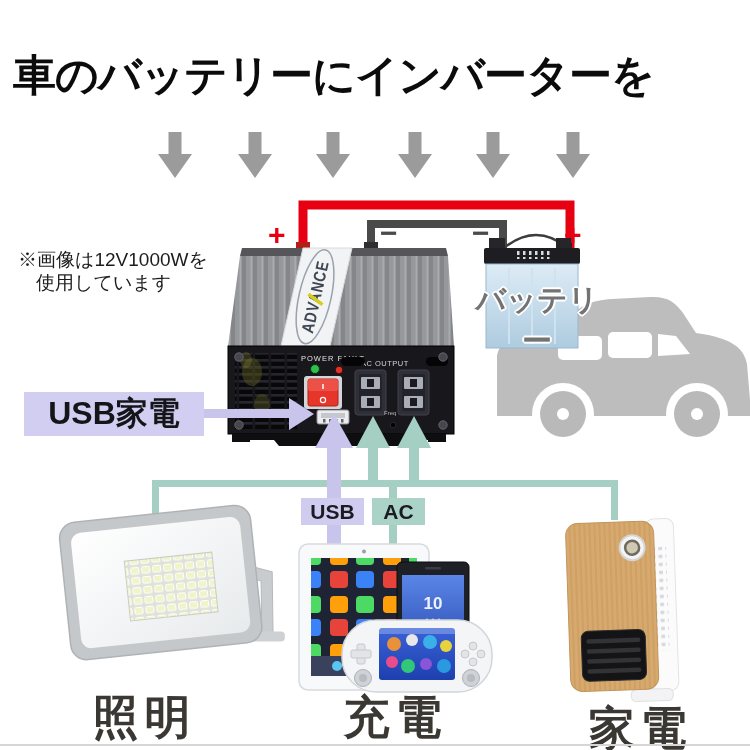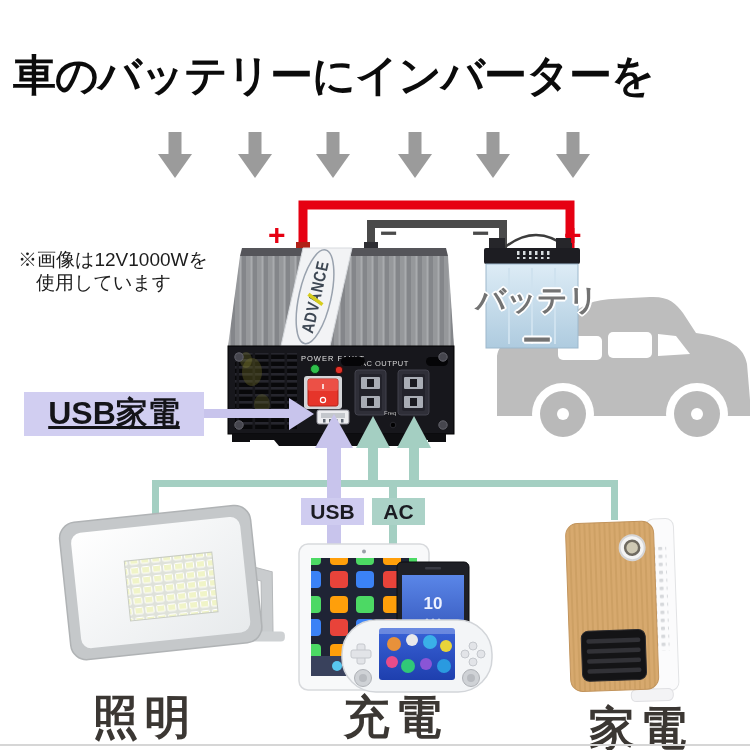--- a/index.html
+++ b/index.html
@@ -10,21 +10,21 @@
          font-size:43px;line-height:47px;letter-spacing:-1px;margin-top:28px;}
   .note{left:18px;top:248px;font-size:19px;line-height:23px;color:#1c1c1c;font-weight:500;}
   .note .l2{padding-left:18px;}
   .polarity{font-size:30px;font-weight:bold;line-height:30px;}
   .pol-red{color:#e60012;}
   .pol-gray{color:#4a4a4a;}
   .battery-label{left:462px;top:280px;width:150px;text-align:center;font-size:30px;font-weight:bold;
     color:#737373;letter-spacing:0px;
     text-shadow:-2px 0 #fff,2px 0 #fff,0 -2px #fff,0 2px #fff,-1px -1px #fff,1px 1px #fff,-1px 1px #fff,1px -1px #fff;}
   .usb-kaden{left:24px;top:392px;width:180px;height:44px;background:#d1cef1;
-    display:flex;align-items:center;justify-content:center;font-size:32px;font-weight:bold;color:#141419;text-decoration:underline;}
+    display:flex;align-items:center;justify-content:center;font-size:32px;font-weight:bold;color:#141419;}
   .tag{display:flex;align-items:center;justify-content:center;font-weight:600;color:#1b1b22;font-size:21px;}
   .tag-usb{left:301px;top:498px;width:63px;height:27px;background:#cfccf0;}
   .tag-ac{left:372px;top:498px;width:53px;height:27px;background:#abd2c7;}
   .prod{top:692px;width:155px;text-align:center;font-size:46px;font-weight:800;color:#3b3733;
         letter-spacing:6px;text-indent:6px;line-height:50px;}
   .hairline{left:0;top:744px;width:750px;height:2px;background:#d6d6d6;}
 </style>
 </head>
 <body>
 

